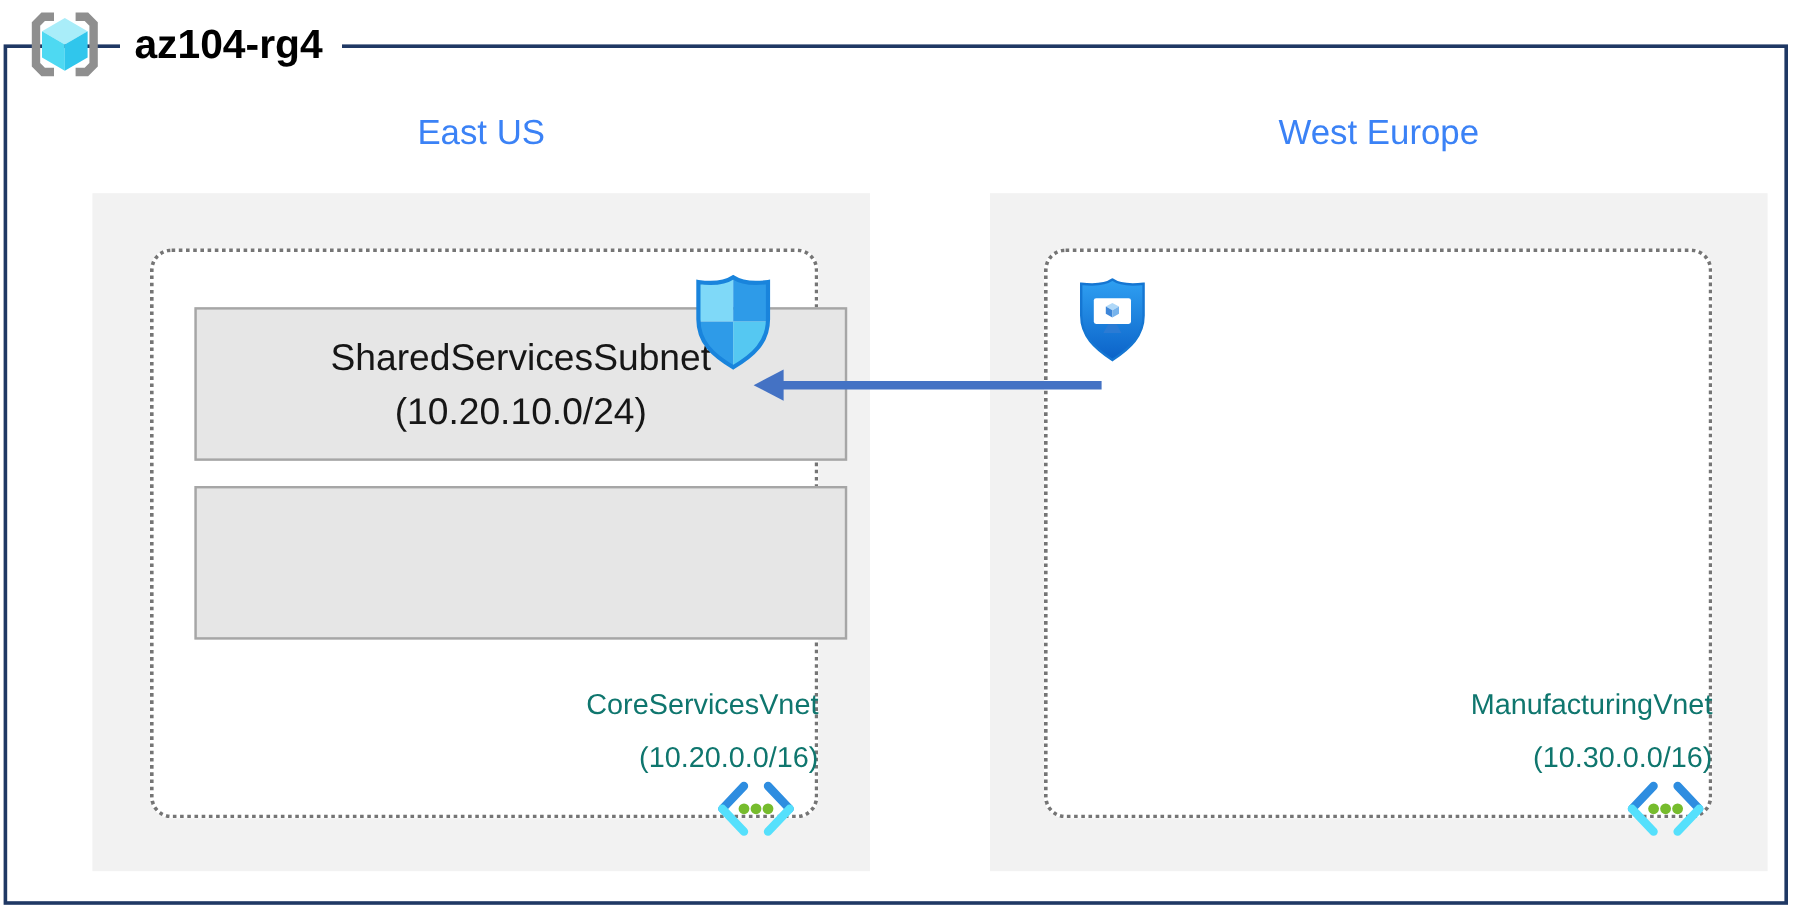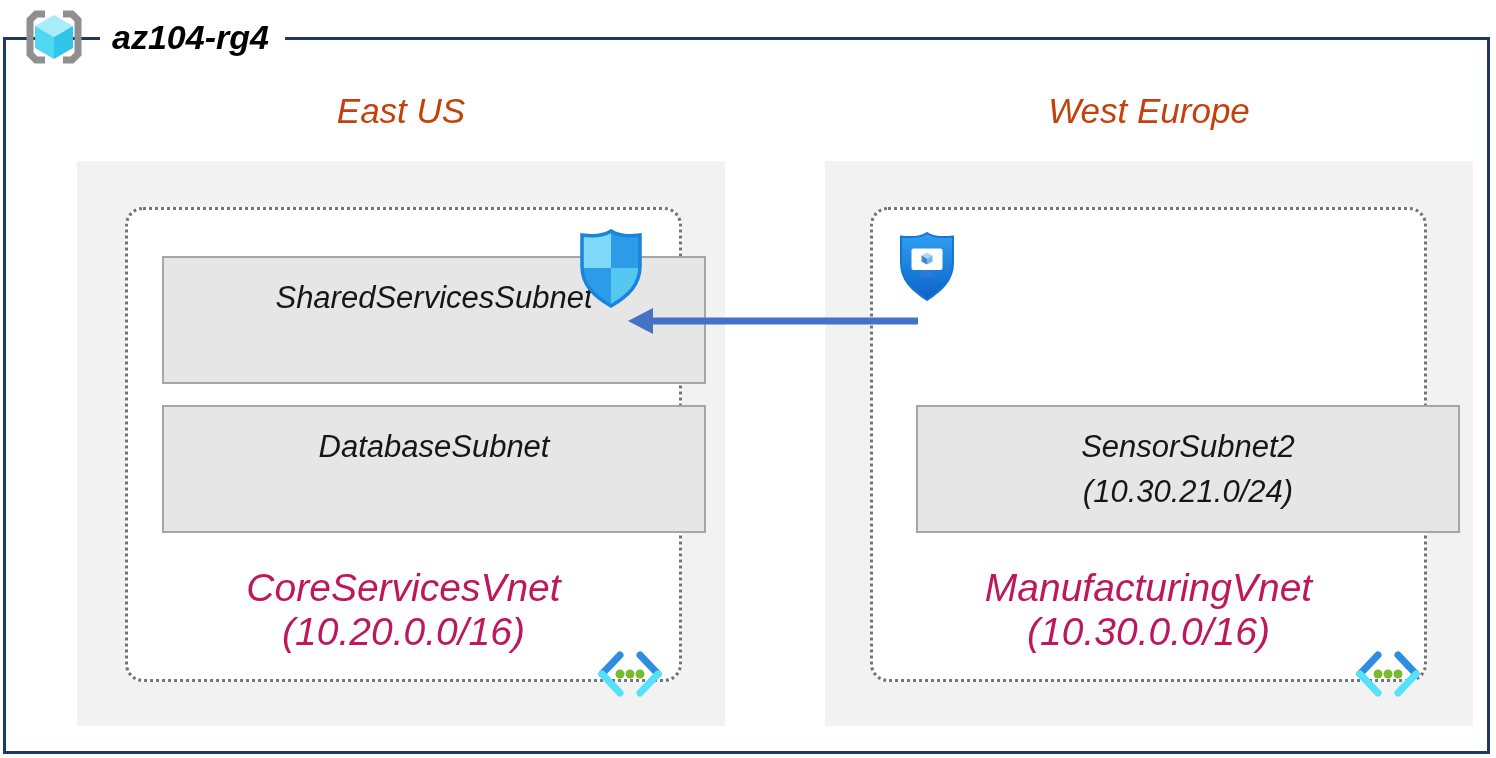--- a/index.html
+++ b/index.html
@@ -1,37 +1,37 @@
 <!DOCTYPE html>
 <html><head>
 <meta charset="utf-8">
 <style>
   html,body{margin:0;padding:0;background:#ffffff;}
   #stage{
     position:relative;width:1496px;height:758px;background:#ffffff;overflow:hidden;
-    font-family:"Liberation Sans","DejaVu Sans",sans-serif;color:#1a1a1a;font-style:italic;
+    font-family:"Liberation Sans","DejaVu Sans",sans-serif;color:#1a1a1a;
   }
   
   .rg-frame{
     position:absolute;left:3px;top:37px;width:1487px;height:717px;
     border:3px solid #1F3864;box-sizing:border-box;z-index:0;
   }
   .rg-label{
     position:absolute;left:100px;top:12px;z-index:6;
     background:#ffffff;padding:0 16px 0 12px;
     font-size:34px;font-weight:bold;line-height:50px;color:#000;
   }
   .rg-icon{position:absolute;left:17px;top:9px;width:76px;height:56px;z-index:6;}
   
   .region{position:absolute;top:161px;width:648px;height:565px;background:#F2F2F2;z-index:1;}
   .region.east{left:77px;}
   .region.west{left:825px;}
   .region-title{
     position:absolute;top:86px;width:648px;height:50px;z-index:2;
-    text-align:center;font-size:35px;line-height:50px;color:#c2410c;
+    text-align:center;font-size:29px;line-height:50px;color:#3b82f6;
   }
   .region-title.east{left:77px;}
   .region-title.west{left:825px;}
   
   .vnet-box{
     position:absolute;top:207px;width:557px;height:475px;box-sizing:border-box;
     background:#ffffff;border:3px dotted #757575;border-radius:18px;z-index:2;
   }
   .vnet-box.east{left:125px;}
   .vnet-box.west{left:870px;}
@@ -41,21 +41,21 @@
     background:#E6E6E6;border:2px solid #A6A6A6;
     text-align:center;font-size:31px;line-height:45px;padding-top:17px;color:#161616;
   }
   .subnet.east{left:162px;}
   .subnet.west{left:916px;}
   .subnet.row1{top:256px;}
   .subnet.row2{top:405px;}
   
   .vnet-label{
     position:absolute;top:566px;width:557px;z-index:3;
-    text-align:center;font-size:39px;line-height:44px;color:#be185d;
+    text-align:right;font-size:24px;line-height:44px;color:#0f766e;
   }
   .vnet-label.east{left:125px;}
   .vnet-label.west{left:870px;}
   .icon-abs{position:absolute;z-index:7;}
   #arrow-svg{position:absolute;left:622px;top:303px;z-index:6;}
 </style>
 </head>
 <body>
 
 <div id="stage">
@@ -76,29 +76,25 @@
   <div class="region-title west">West Europe</div>
 
   <div class="region east"></div>
   <div class="region west"></div>
 
   <div class="vnet-box east"></div>
   <div class="vnet-box west"></div>
 
   <div class="subnet east row1">
     <div>SharedServicesSubnet</div>
+    <div>(10.20.10.0/24)</div>
   </div>
   <div class="subnet east row2">
-    <div>DatabaseSubnet</div>
   </div>
 
-  <div class="subnet west row2">
-    <div>SensorSubnet2</div>
-    <div>(10.30.21.0/24)</div>
-  </div>
 
   <div class="vnet-label east">
     <div>CoreServicesVnet</div>
     <div>(10.20.0.0/16)</div>
   </div>
   <div class="vnet-label west">
     <div>ManufacturingVnet</div>
     <div>(10.30.0.0/16)</div>
   </div>
 

